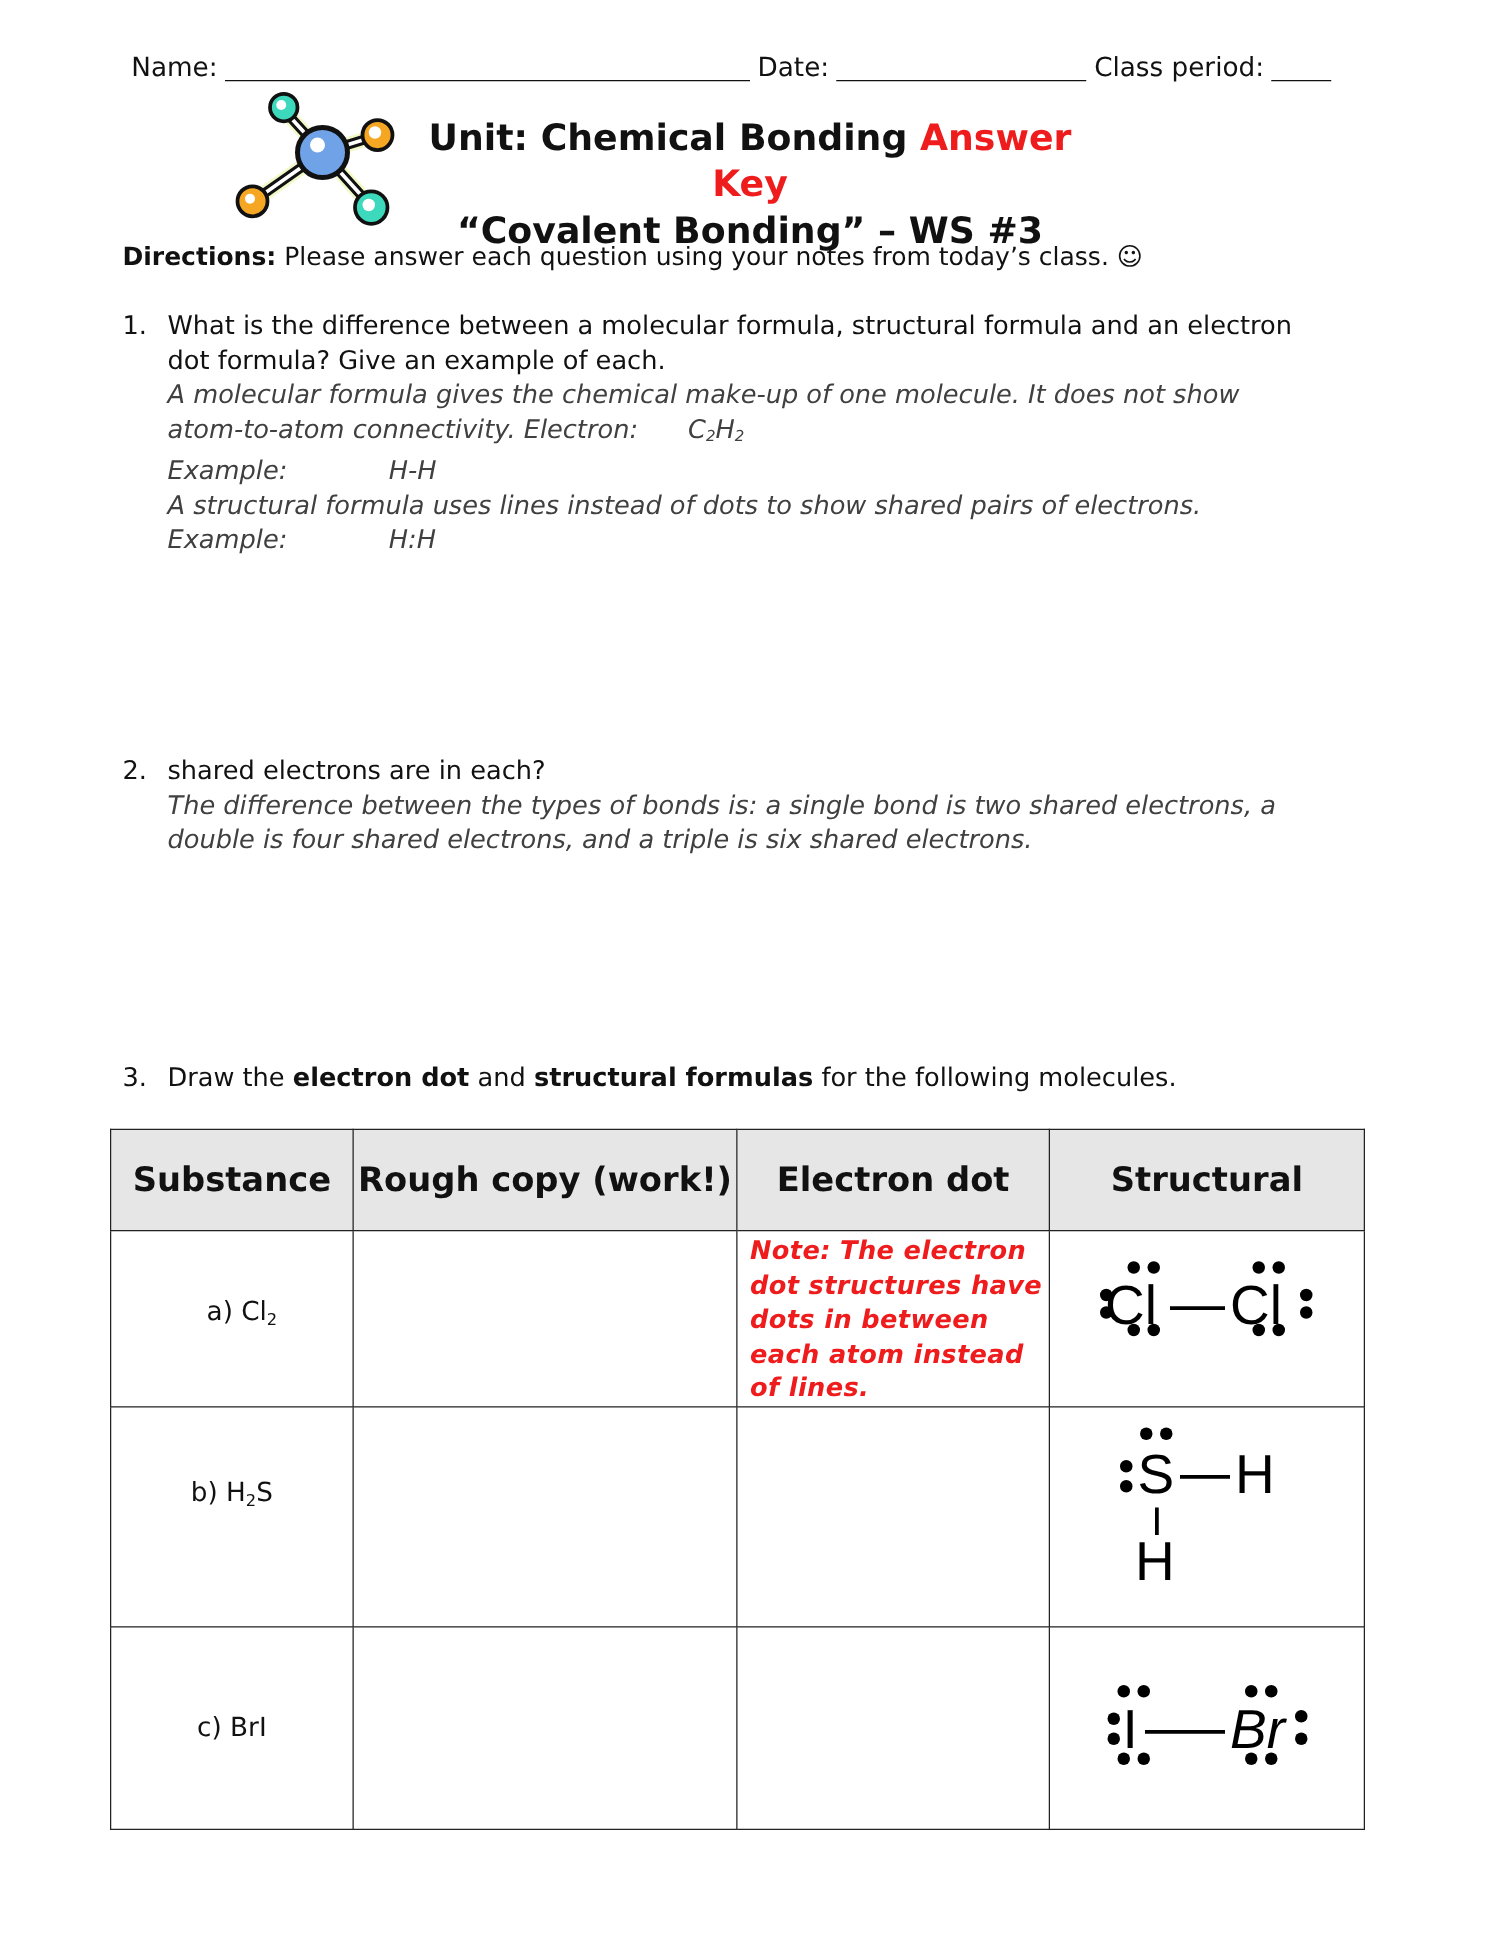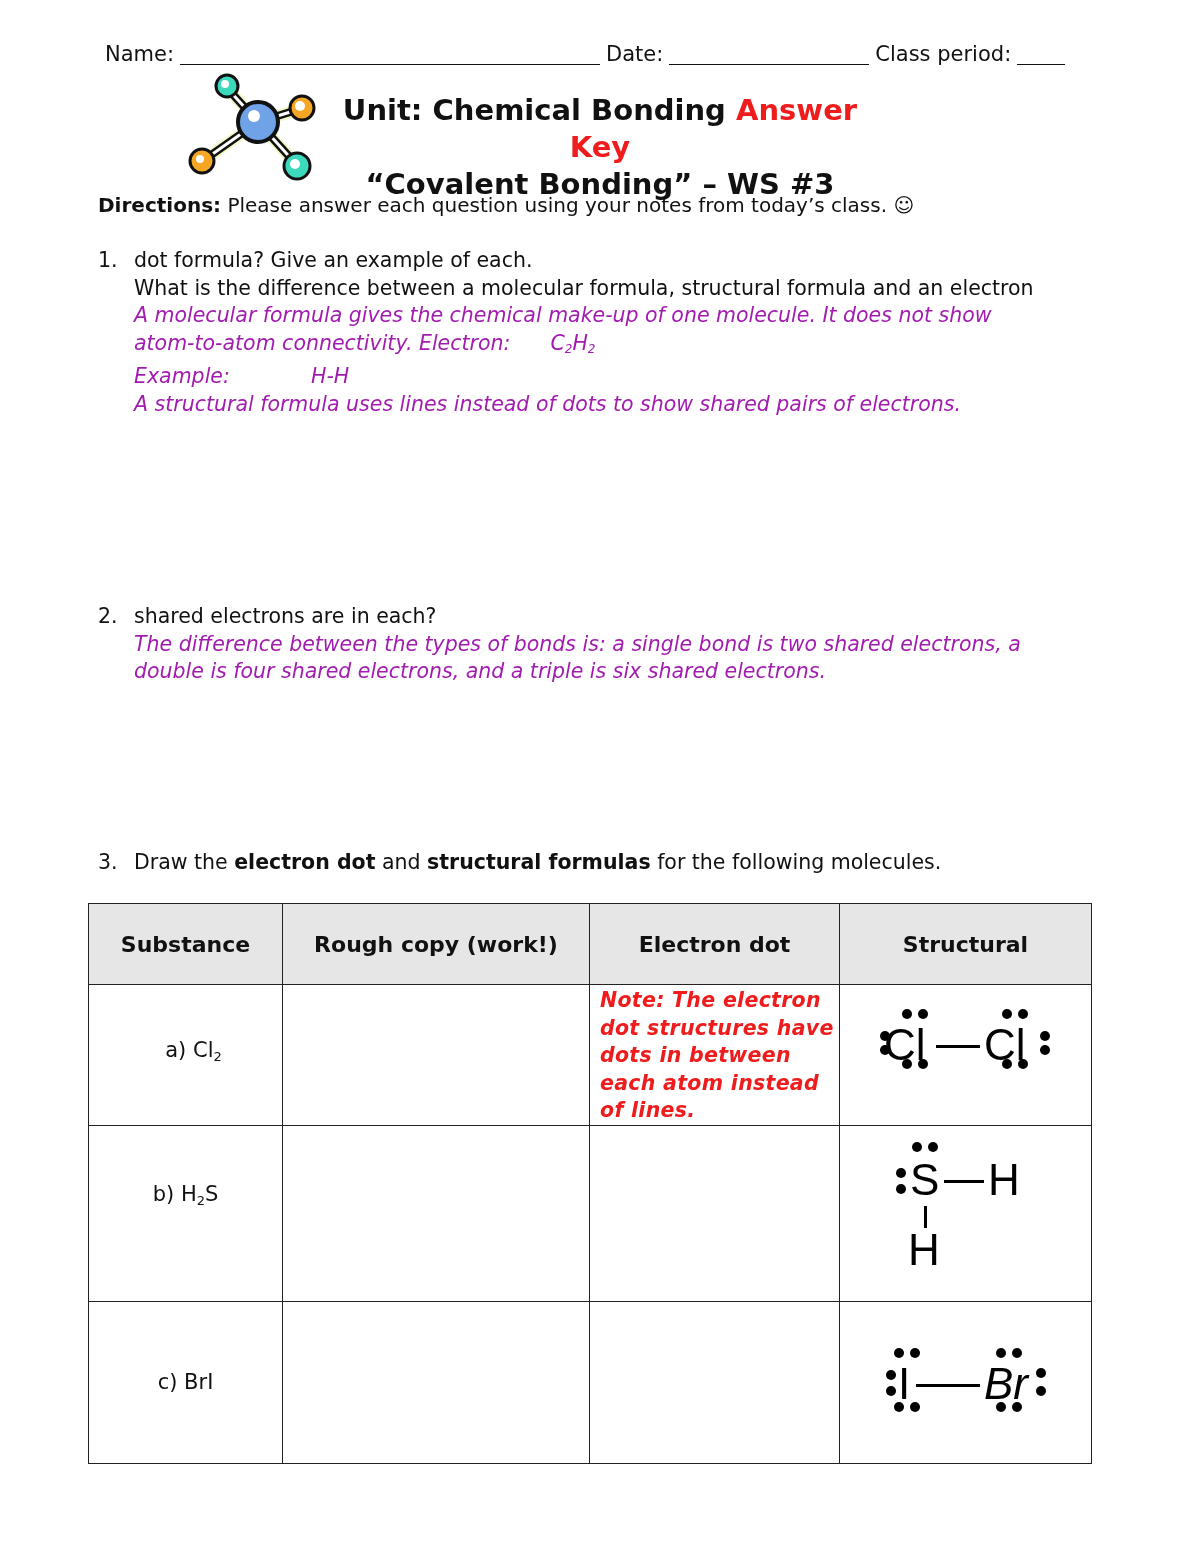--- a/index.html
+++ b/index.html
@@ -11,30 +11,30 @@
   .hdr-row { left: 105px; top: 42px; width: 990px; height: 30px; font-size: 21px; display: flex; align-items: flex-start; }
   .hdr-row .blank { border-bottom: 1.5px solid #111; display: inline-block; height: 22px; margin: 0 6px 3px 6px; }
   .title-block { left: 330px; top: 92px; width: 540px; text-align: center; font-weight: bold; font-size: 29px; line-height: 37px; }
   .title-block .red { color: #ee1c1c; }
   .logo { left: 182px; top: 72px; width: 140px; height: 118px; }
   .directions { left: 98px; top: 193px; font-size: 20px; }
   .directions b { font-weight: bold; }
   .q { font-size: 20.5px; line-height: 27.5px; }
   .q .num { position: absolute; left: 0; }
   .q .body { margin-left: 36px; }
-  .ans { color: #a21caf; font-style: italic; }
+  .ans { color: #404040; font-style: italic; }
   .ans .tab { display: inline-block; width: 78px; }
   .ans .tab2 { display: inline-block; width: 40px; }
   .q sub { font-size: 12px; vertical-align: -3px; }
   table.grid {
     position: absolute; left: 88px; top: 903px; width: 1003px;
     border-collapse: collapse; table-layout: fixed;
   }
   table.grid td, table.grid th { border: 1.5px solid #222; padding: 0; vertical-align: middle; }
-  table.grid th { background: #e6e6e6; height: 80px; font-size: 22px; font-weight: bold; text-align: center; }
+  table.grid th { background: #e6e6e6; height: 80px; font-size: 27px; font-weight: bold; text-align: center; }
   .cell-sub { font-size: 21px; text-align: center; }
   .cell-sub sub { font-size: 13px; vertical-align: -4px; }
   .note { color: #ee1c1c; font-style: italic; font-weight: bold; font-size: 20.5px; line-height: 27.5px; padding: 2px 0 0 10px; letter-spacing: 0.3px; }
   .struct { position: relative; width: 100%; height: 100%; font-family: "Liberation Sans", sans-serif; }
   .atom { position: absolute; font-size: 44px; line-height: 44px; color: #000; }
   .dot { position: absolute; width: 10px; height: 10px; border-radius: 50%; background: #000; }
   .bond-h { position: absolute; height: 3px; background: #000; }
   .bond-v { position: absolute; width: 3px; background: #000; }
 </style>
 </head>
@@ -90,27 +90,28 @@
   <div>“Covalent Bonding” – WS #3</div>
 </div>
 
 <div class="abs directions">
   <b>Directions:</b><span> Please answer each question using your notes from today’s class.  ☺</span>
 </div>
 
 <div class="abs q" style="left:98px; top:247px; width:1000px;">
   <span class="num">1.</span>
   <div class="body">
+    <div>What is the difference between a molecular formula, structural formula and an electron</div>
     <div>dot formula?  Give an example of each.</div>
-    <div>What is the difference between a molecular formula, structural formula and an electron</div>
     <div class="ans">
       <div>A molecular formula gives the chemical make-up of one molecule.  It does not show</div>
       <div><span>atom-to-atom connectivity.  Electron:</span><span class="tab2"></span><span><span>C</span><sub>2</sub><span>H</span><sub>2</sub></span></div>
       <div><span class="tab" style="width:177px">Example:</span><span>H-H</span></div>
       <div>A structural formula uses lines instead of dots to show shared pairs of electrons.</div>
+      <div><span class="tab" style="width:177px">Example:</span><span>H:H</span></div>
     </div>
   </div>
 </div>
 
 <div class="abs q" style="left:98px; top:603px; width:1000px;">
   <span class="num">2.</span>
   <div class="body">
     <div>shared electrons are in each?</div>
     <div class="ans">
       <div>The difference between the types of bonds is: a single bond is two shared electrons, a</div>

